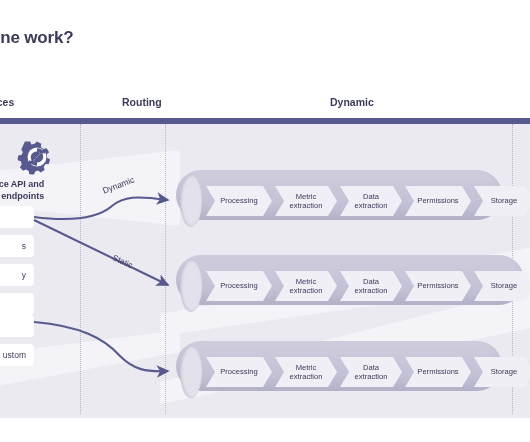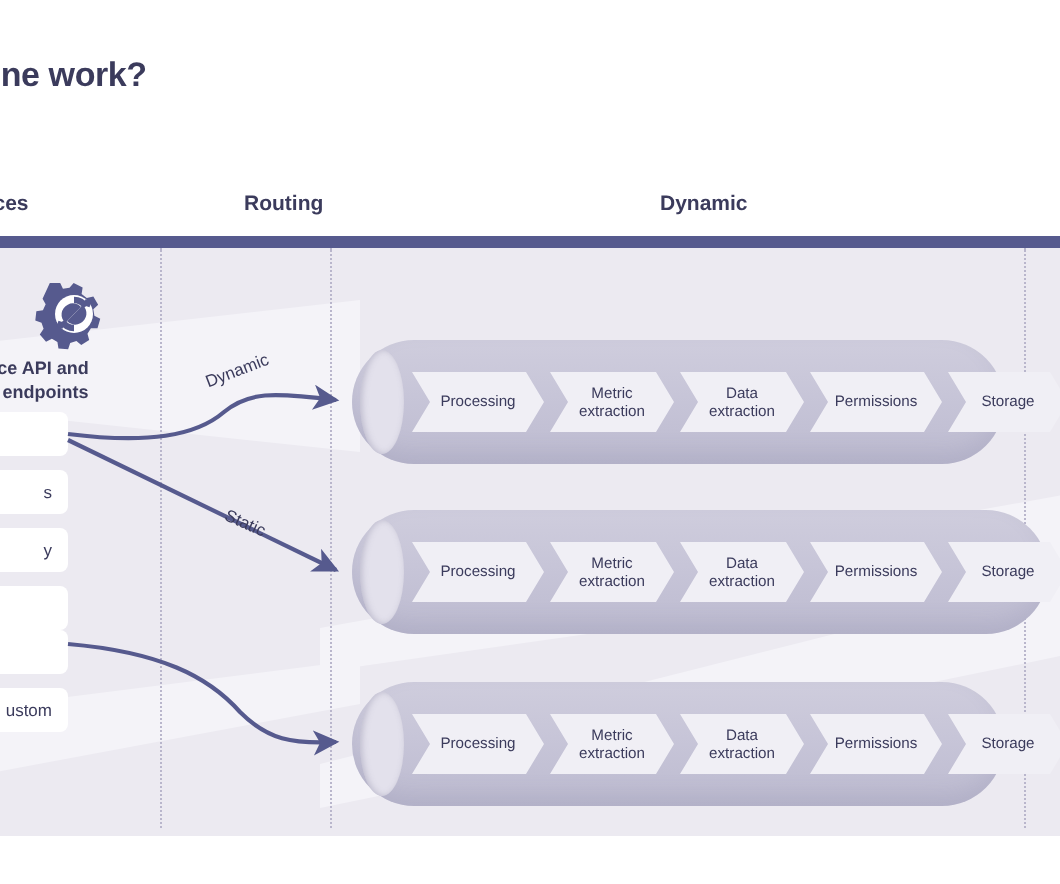--- a/index.html
+++ b/index.html
@@ -119,21 +119,21 @@
     justify-content: flex-end;
     font-size: 8.5px;
     color: #3b3b5c;
     white-space: nowrap;
     overflow: hidden;
   }
 
   
   .pipe {
     position: absolute;
-    height: 62px;
+    height: 50px;
     border-radius: 31px;
     background: linear-gradient(180deg,#cfcddd 0%, #c7c5d8 45%, #bdbbd0 100%);
     box-shadow: inset 0 -6px 10px rgba(130,128,160,.18);
   }
   .pipe-cap {
     position: absolute;
     left: 4px;
     top: 5px;
     width: 22px;
     height: 52px;

